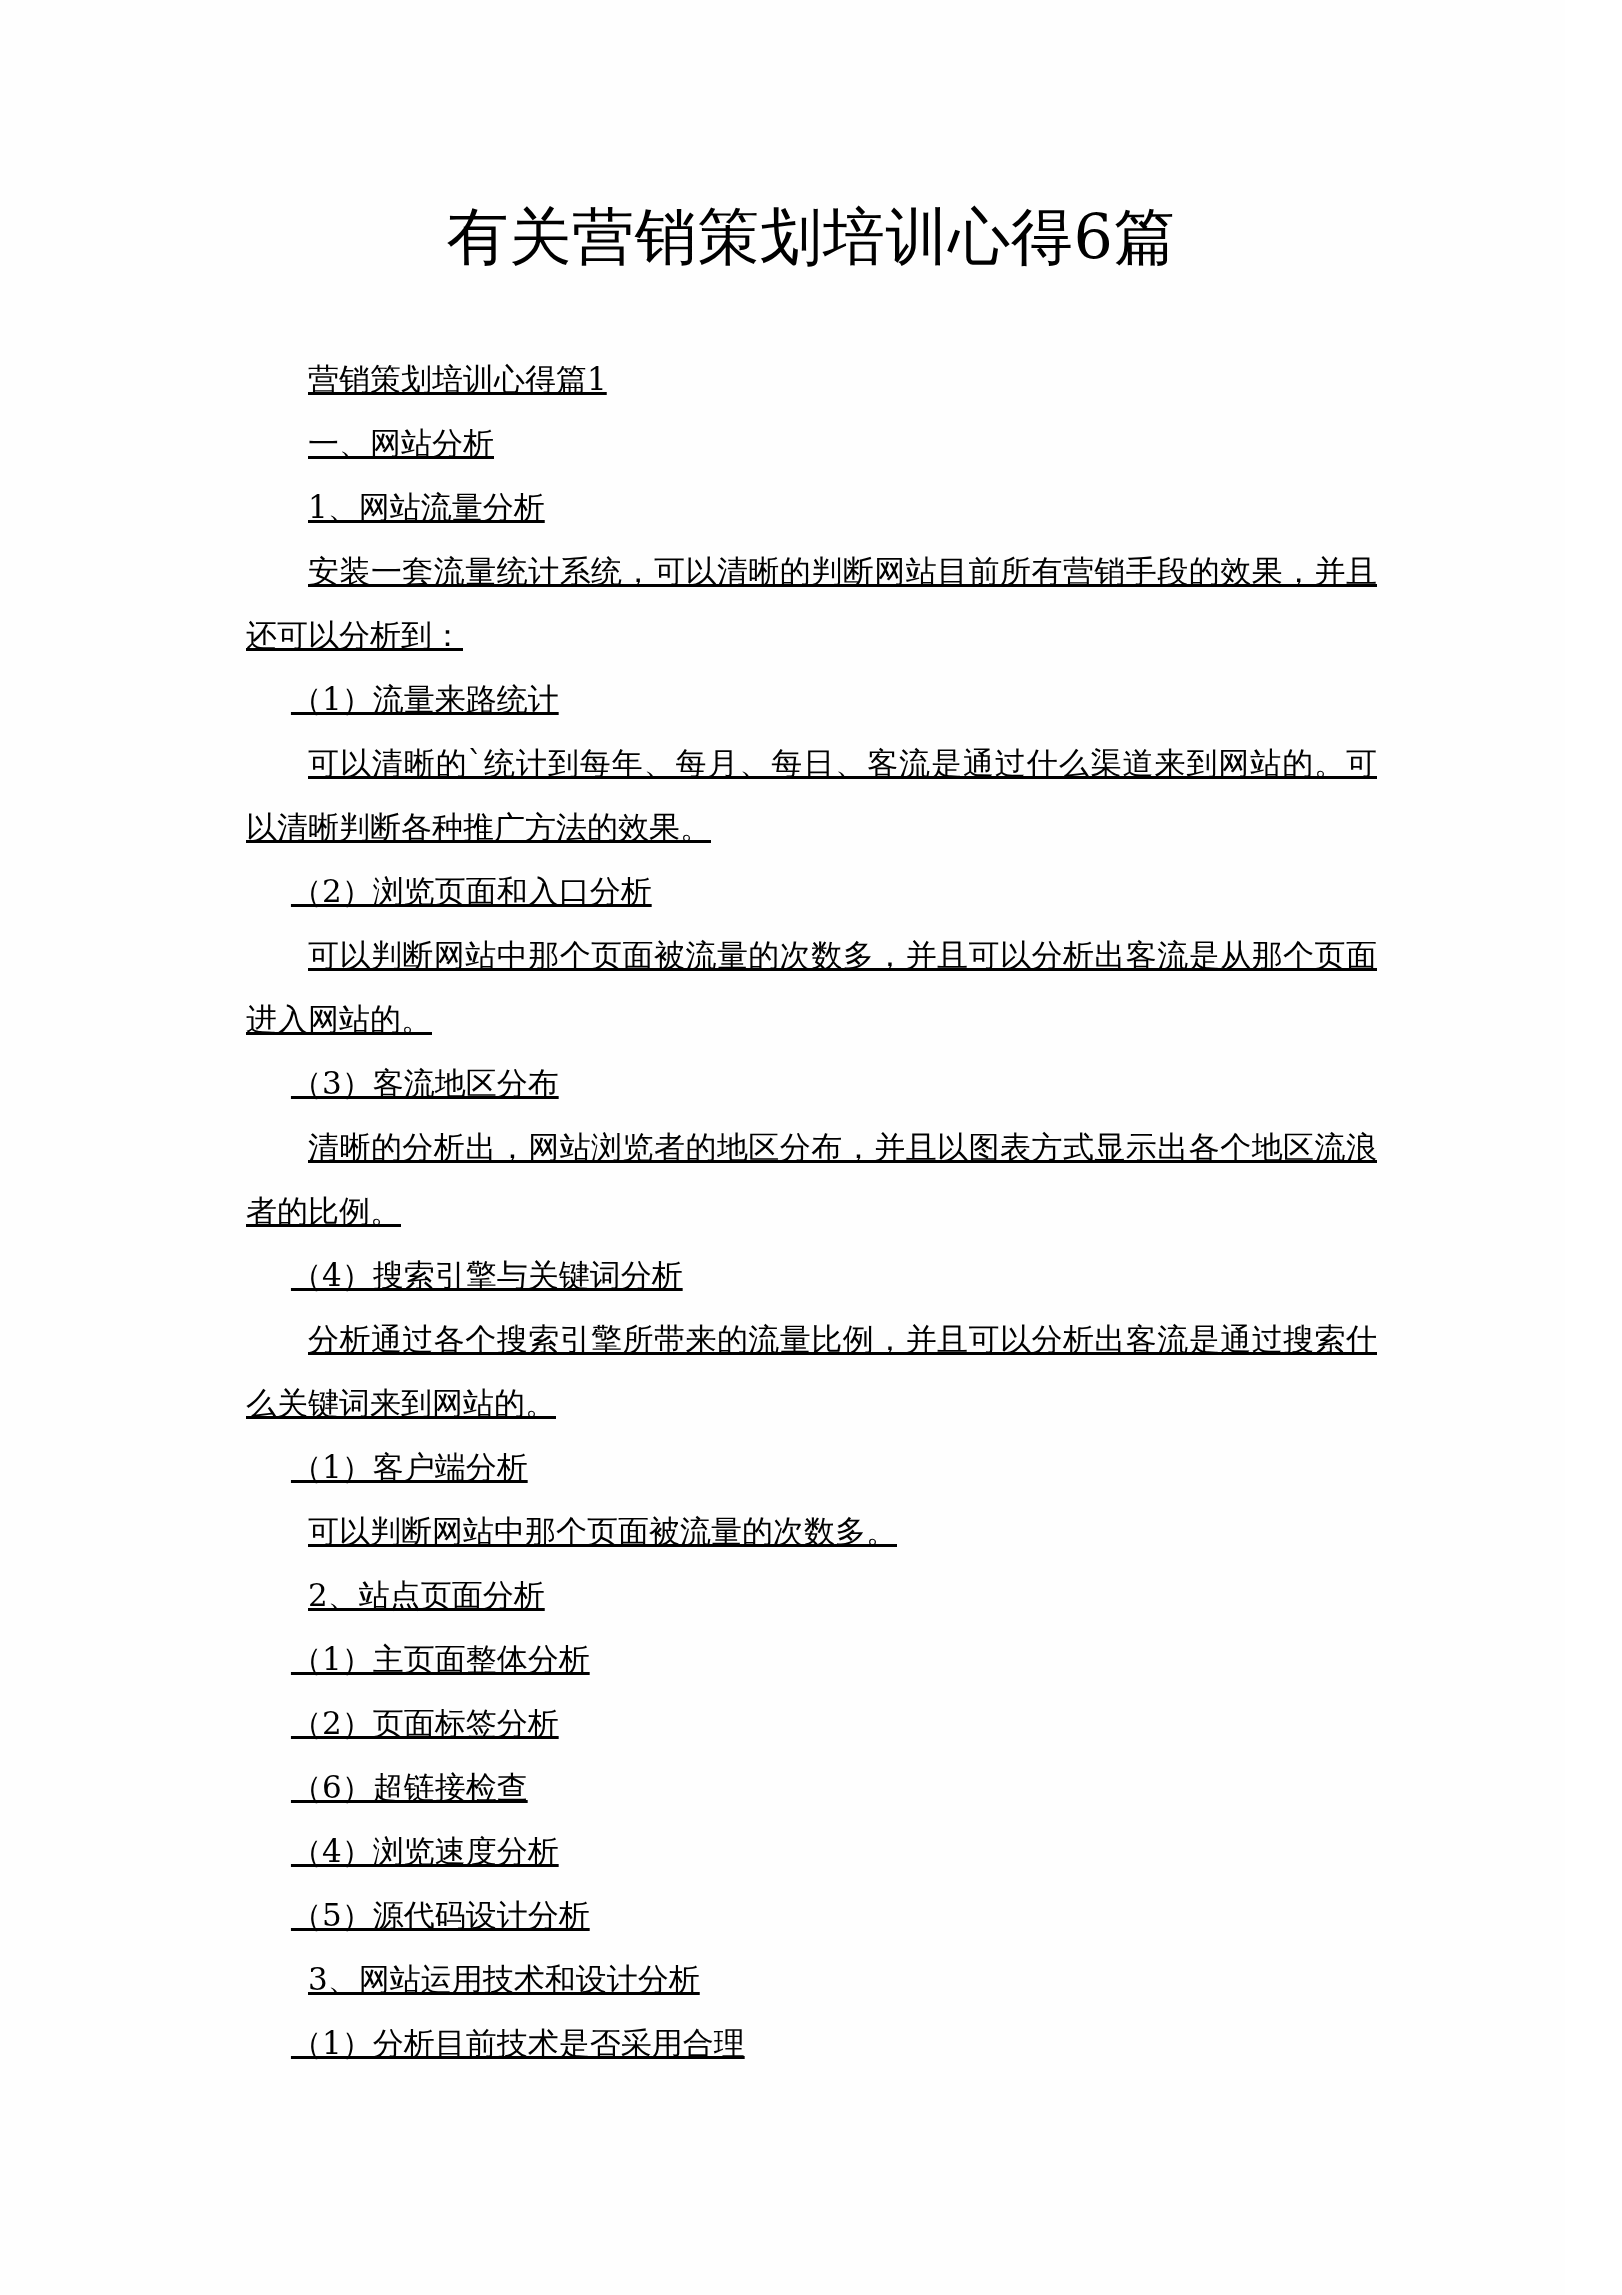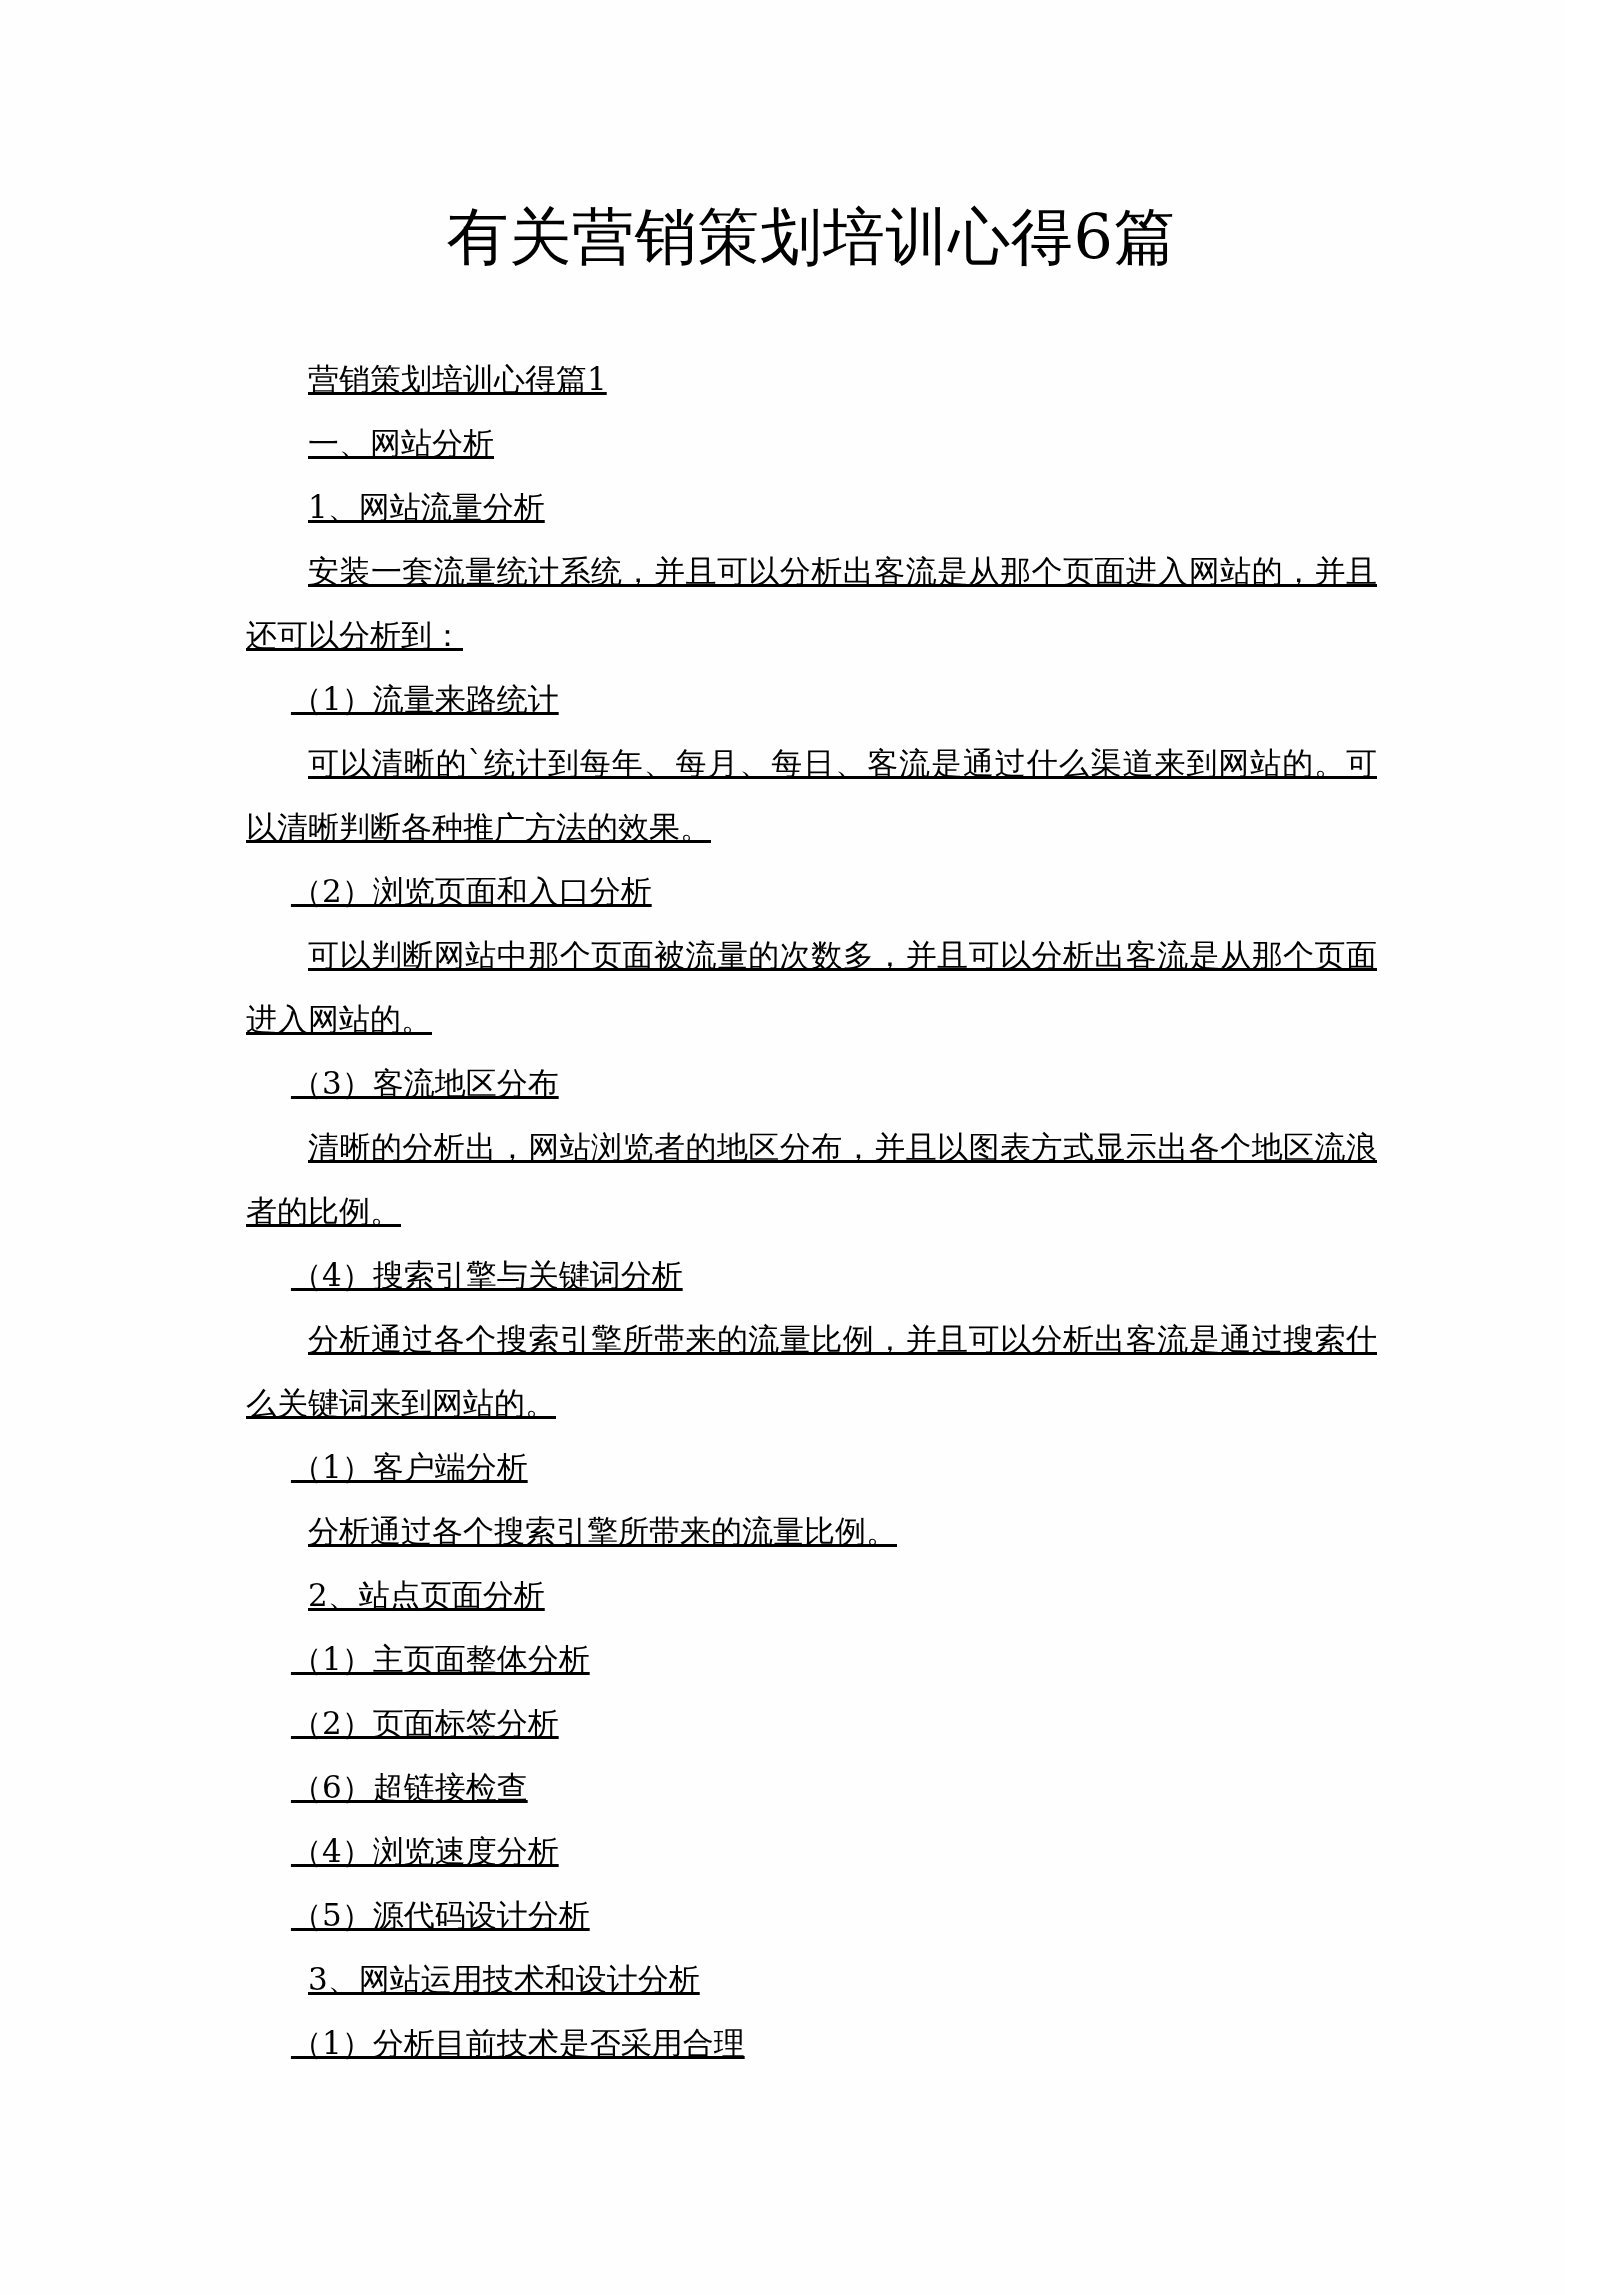--- a/index.html
+++ b/index.html
@@ -60,31 +60,31 @@
 </head>
 <body>
 
 <div class="page">
   <h1 class="title">有关营销策划培训心得6篇</h1>
 
   <div class="body">
     <p class="p">营销策划培训心得篇1</p>
     <p class="p">一、网站分析</p>
     <p class="p">1、网站流量分析</p>
-    <p class="p">安装一套流量统计系统，并且可以分析出客流是从那个页面进入网站的，并且还可以分析到：</p>
+    <p class="p">安装一套流量统计系统，可以清晰的判断网站目前所有营销手段的效果，并且还可以分析到：</p>
     <p class="p item">（1）流量来路统计</p>
     <p class="p">可以清晰的`统计到每年、每月、每日、客流是通过什么渠道来到网站的。可以清晰判断各种推广方法的效果。</p>
     <p class="p item">（2）浏览页面和入口分析</p>
     <p class="p">可以判断网站中那个页面被流量的次数多，并且可以分析出客流是从那个页面进入网站的。</p>
     <p class="p item">（3）客流地区分布</p>
     <p class="p">清晰的分析出，网站浏览者的地区分布，并且以图表方式显示出各个地区流浪者的比例。</p>
     <p class="p item">（4）搜索引擎与关键词分析</p>
     <p class="p">分析通过各个搜索引擎所带来的流量比例，并且可以分析出客流是通过搜索什么关键词来到网站的。</p>
     <p class="p item">（1）客户端分析</p>
-    <p class="p">分析通过各个搜索引擎所带来的流量比例。</p>
+    <p class="p">可以判断网站中那个页面被流量的次数多。</p>
     <p class="p">2、站点页面分析</p>
     <p class="p item">（1）主页面整体分析</p>
     <p class="p item">（2）页面标签分析</p>
     <p class="p item">（6）超链接检查</p>
     <p class="p item">（4）浏览速度分析</p>
     <p class="p item">（5）源代码设计分析</p>
     <p class="p">3、网站运用技术和设计分析</p>
     <p class="p item">（1）分析目前技术是否采用合理</p>
   </div>
 </div>

